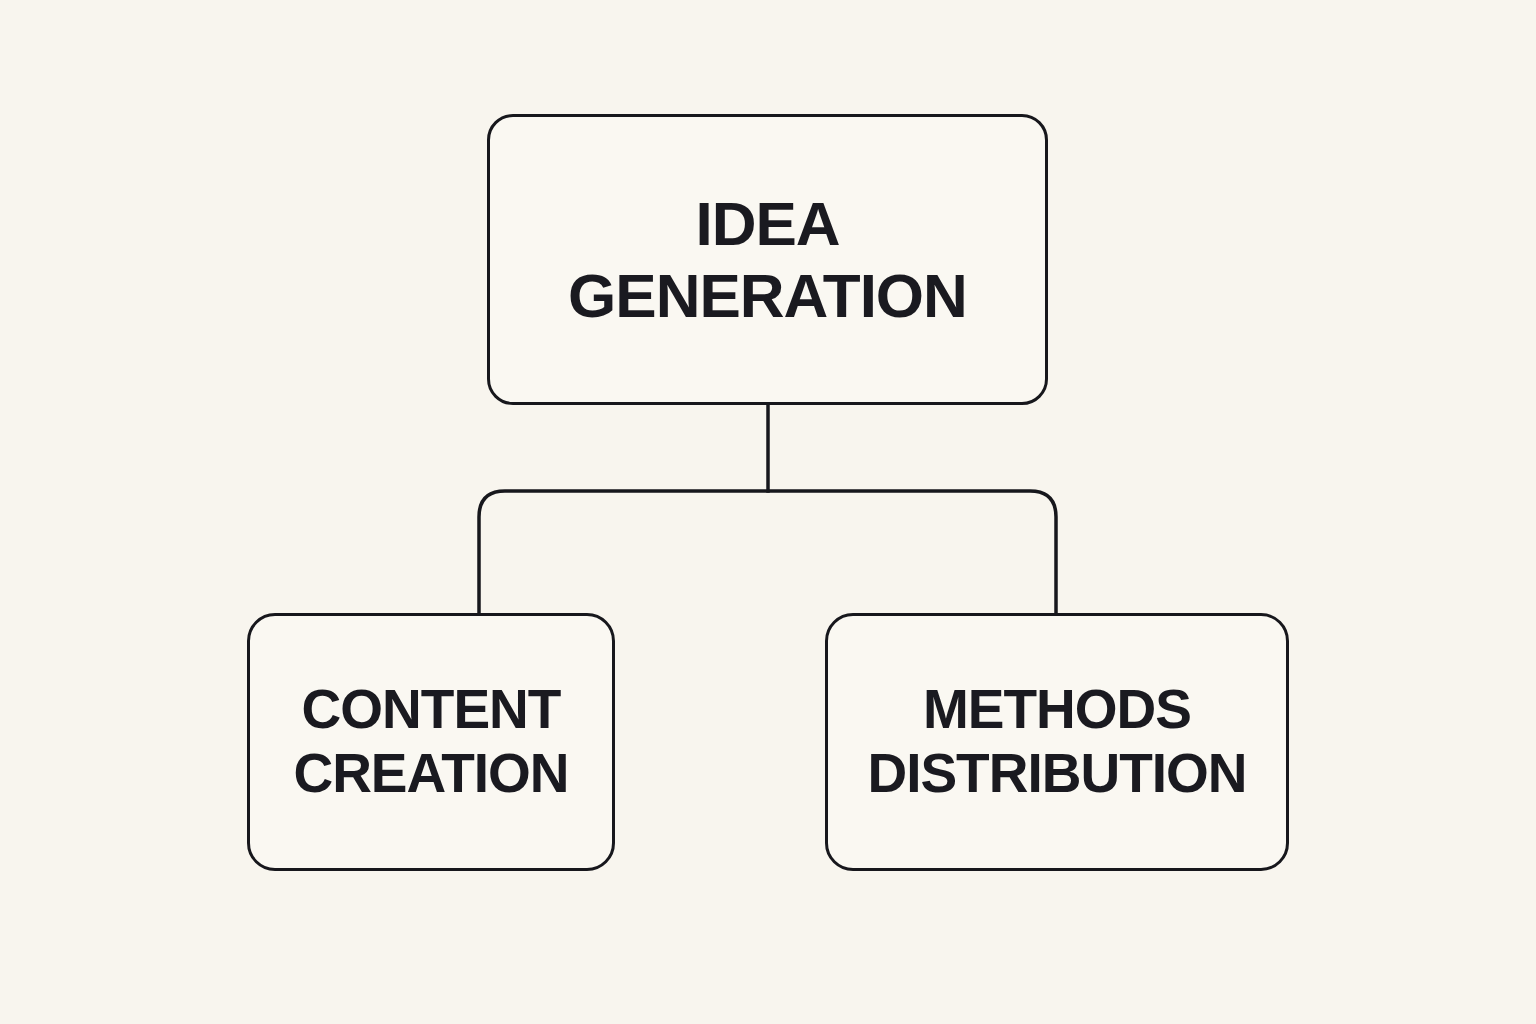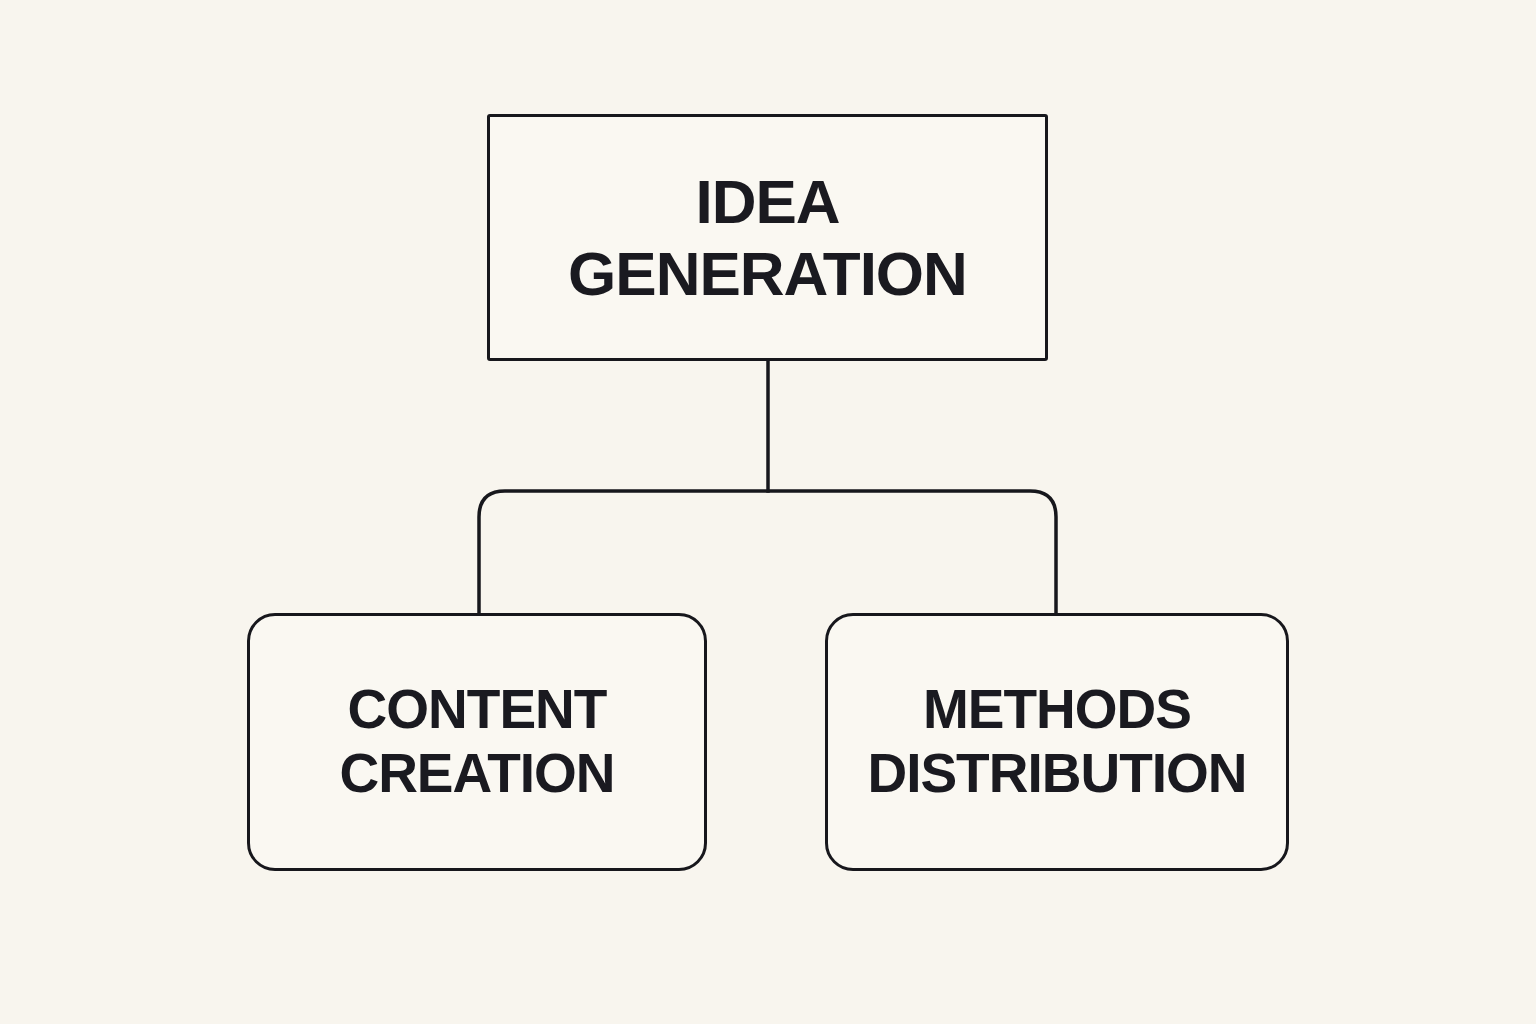--- a/index.html
+++ b/index.html
@@ -35,27 +35,27 @@
     border-radius: 28px;
     display: flex;
     align-items: center;
     justify-content: center;
     text-align: center;
   }
   .node-top {
     left: 487px;
     top: 114px;
     width: 561px;
-    height: 247px;
-    border-radius: 3px;
+    height: 291px;
+    border-radius: 26px;
   }
   .node-left {
     left: 247px;
     top: 613px;
-    width: 460px;
+    width: 368px;
     height: 258px;
   }
   .node-right {
     left: 825px;
     top: 613px;
     width: 464px;
     height: 258px;
   }
   .node-label {
     font-weight: 700;

